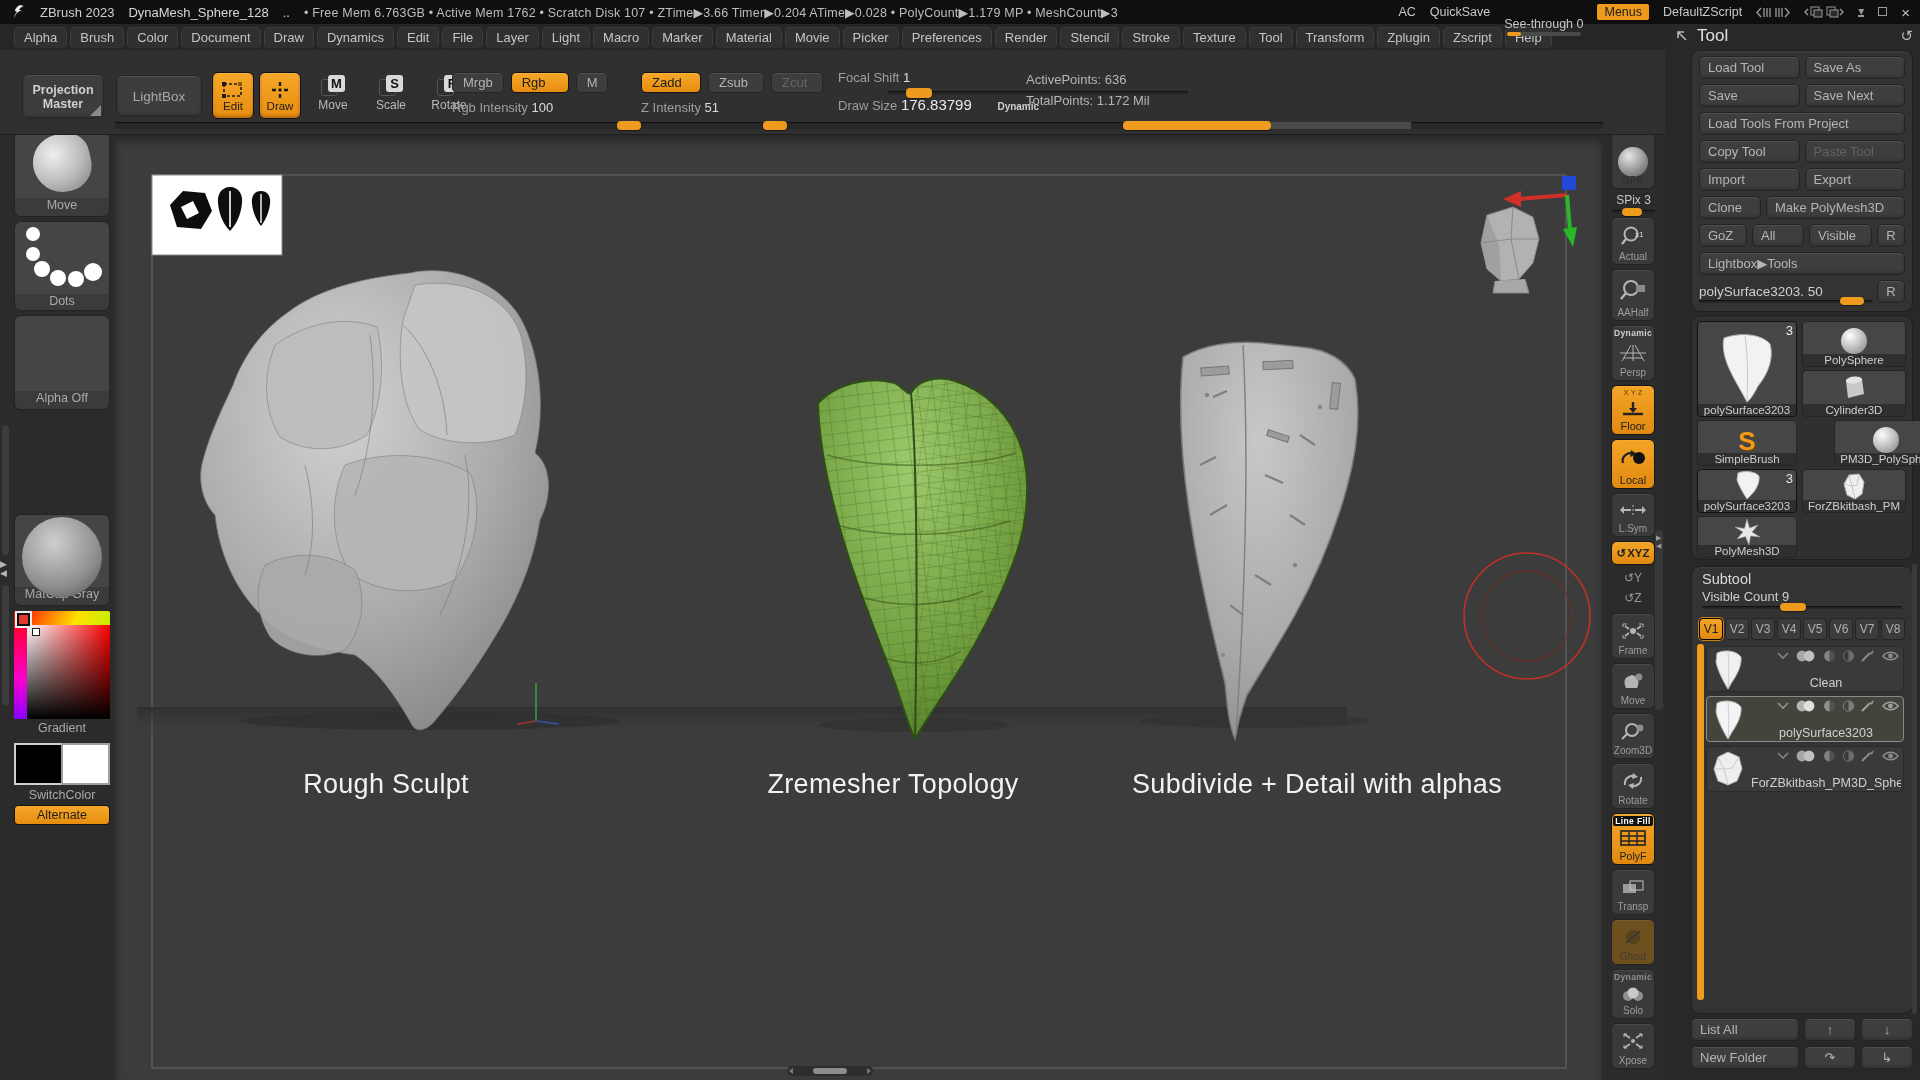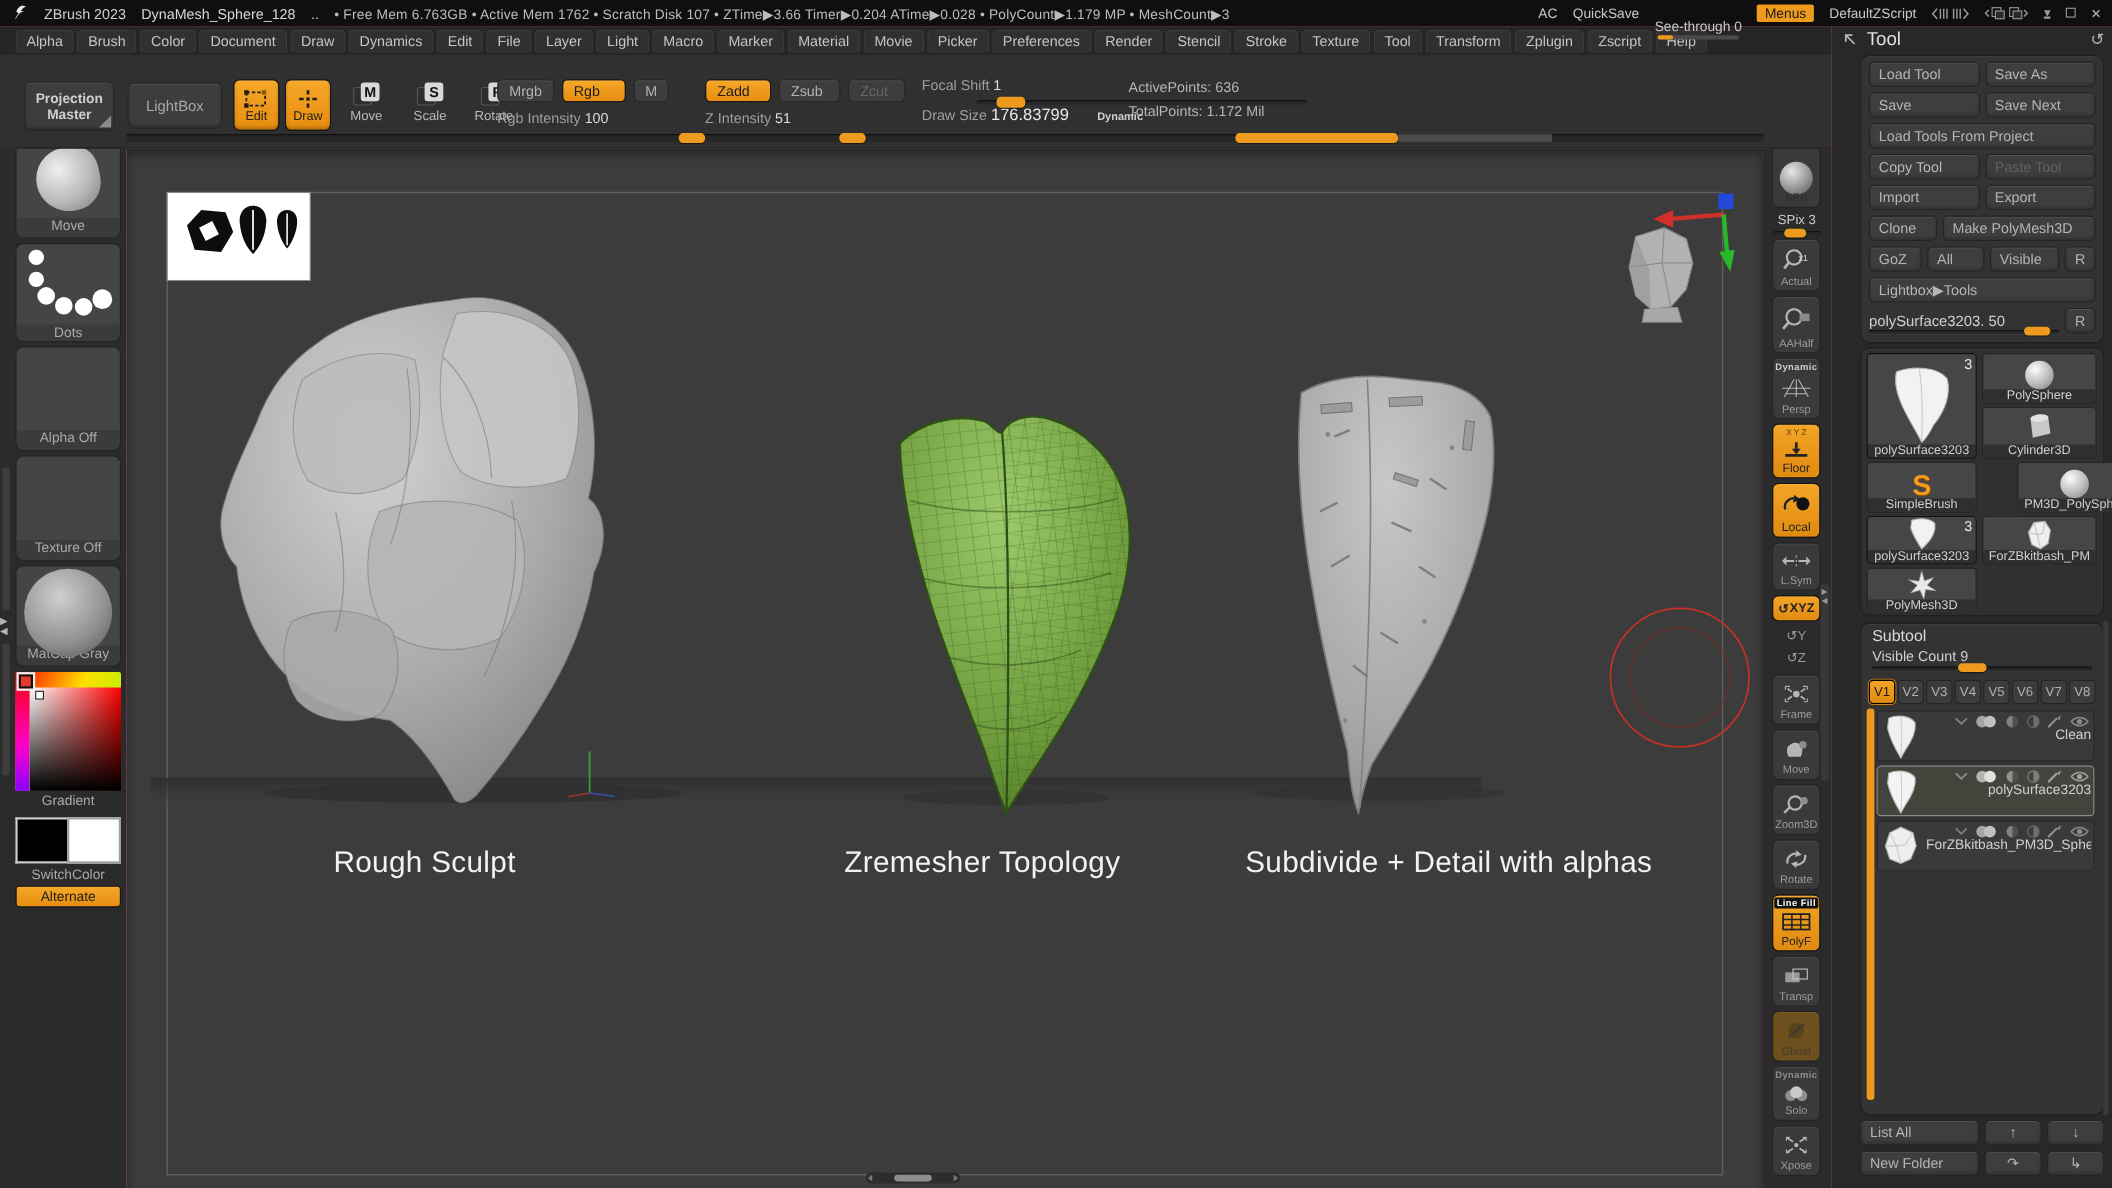--- a/index.html
+++ b/index.html
@@ -1,18 +1,18 @@
 <!DOCTYPE html>
 <html><head>
 <meta charset="utf-8">
 <style>
   * { margin:0; padding:0; box-sizing:border-box; font-family:"Liberation Sans", sans-serif; }
   html,body { width:1920px; height:1080px; overflow:hidden; background:#1a1a1a; }
   .abs { position:absolute; }
-  #app { position:relative; width:1920px; height:1080px; background:#ec4899; }
+  #app { position:relative; width:1920px; height:1080px; background:#a3a3a3; }
 
   
   #titlebar { left:0; top:0; width:1920px; height:24px; background:#0f0f0f; color:#cfcfcf;
               display:flex; align-items:center; font-size:13px; gap:14px; padding:0 10px; z-index:9;}
   #titlebar .doc { color:#d8d8d8; }
   #titlebar .stats { color:#bdbdbd; font-size:12.5px; letter-spacing:.2px;}
   .tb-right { margin-left:auto; display:flex; align-items:center; gap:14px; }
   .tb-btn { color:#c8c8c8; font-size:12.5px; }
   .menus-btn { background:#ED9A1E; color:#1c1c1c; padding:1px 7px; border-radius:2px; font-size:12.5px; }
   .seethrough { display:flex; flex-direction:column; align-items:center; gap:1px;margin-top:28px; }
@@ -89,21 +89,21 @@
   .prow .grow { flex:1; }
   .thumb { position:absolute; background:#464646; border:1px solid #242424; border-radius:4px; overflow:hidden;
            display:flex; flex-direction:column; align-items:center; justify-content:flex-end; }
   .thumb .nm { font-size:11.5px; color:#cfcfcf; background:rgba(20,20,20,.45); width:100%; text-align:center;
                white-space:nowrap; overflow:hidden; }
   .thumb .badge { position:absolute; right:3px; top:1px; color:#e8e8e8; font-size:13px; }
   .ball { border-radius:50%; background:radial-gradient(circle at 35% 30%, #fdfdfd, #b9b9b9 55%, #7e7e7e); }
   .subrow { position:absolute; left:14px; width:198px; height:46px; background:#3a3a3a; border:1px solid #2a2a2a;
             border-radius:4px; }
   .subrow.sel { background:#44443c; border:1px solid #8a8a8a; }
-  .subrow .nm { position:absolute; left:44px; right:2px; bottom:16px; text-align:right; font-size:12.5px; color:#cfcfcf;
+  .subrow .nm { position:absolute; left:44px; right:2px; bottom:1px; text-align:center; font-size:12.5px; color:#cfcfcf;
                 white-space:nowrap; overflow:hidden;margin-top:20px; }
   .sicons { position:absolute; right:4px; top:3px; display:flex; gap:6px; align-items:center; opacity:.85; }
   .vtab { width:24px; height:22px; background:#3c3c3c; border:1px solid #242424; border-radius:4px; color:#b0b0b0;
           font-size:12px; display:flex; align-items:center; justify-content:center; }
   .vtab.on { background:linear-gradient(#f3a526,#e08a10); color:#1d1d1d; border:1px solid #000; box-shadow:0 0 0 1px #c87f10; }
 </style>
 </head>
 <body>
 
 <div id="app">
@@ -298,24 +298,20 @@
             <circle cx="43" cy="56" r="8" fill="#fff"></circle>
           <circle cx="61" cy="57" r="8" fill="#fff"></circle>
             <circle cx="78" cy="50" r="9" fill="#fff"></circle>
         </svg>
       </span>
       <span class="lbl">Dots</span>
     </div>
     <div class="ltile" style="top:180px;height:95px;">
       <span class="face"></span>
       <span class="lbl">Alpha Off</span>
-    </div>
-    <div class="ltile" style="top:279px;height:96px;">
-      <span class="face"></span>
-      <span class="lbl">Texture Off</span>
     </div>
     <div class="ltile" style="top:379px;height:92px;">
       <span class="face">
         <span class="abs" style="left:7px;top:2px;width:80px;height:80px;border-radius:50%;
               background:radial-gradient(circle at 40% 32%, #cfcfcf, #8f8f8f 60%, #555 95%);"></span>
       </span>
       <span class="lbl">MatCap Gray</span>
     </div>
 
     <div class="abs" style="left:14px;top:476px;width:96px;height:108px;background:linear-gradient(115deg,#ff0000,#ffe000 45%,#7cff00);border-radius:2px;">

